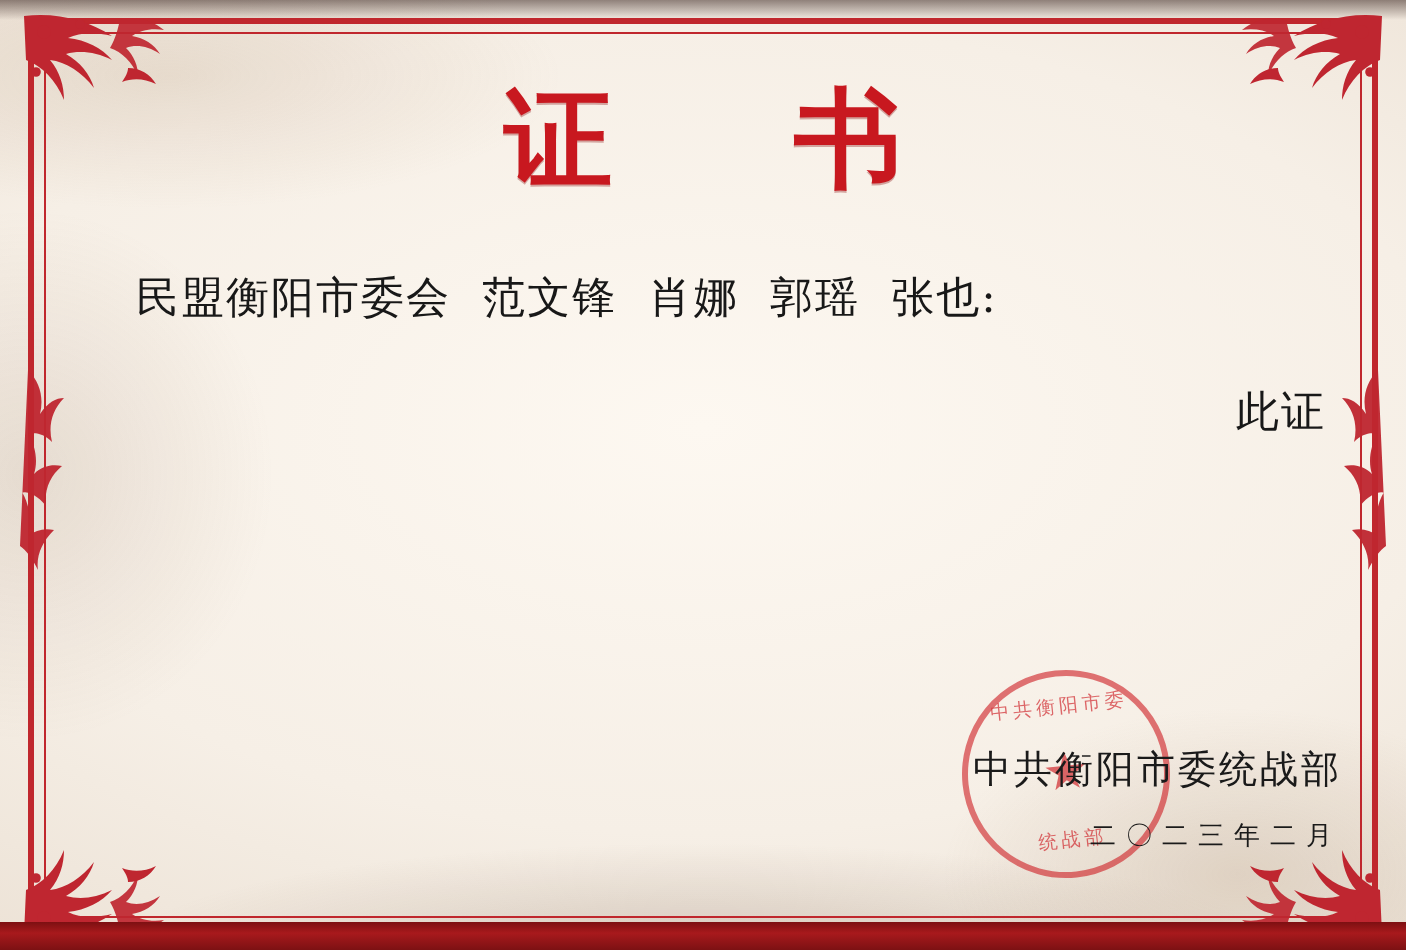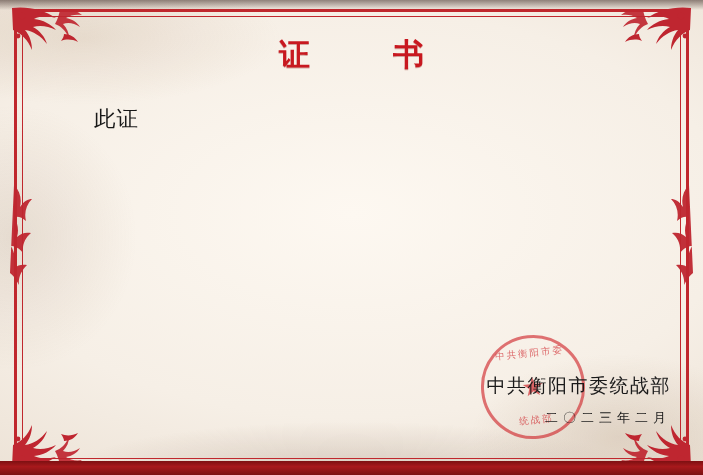--- a/index.html
+++ b/index.html
@@ -83,21 +83,21 @@
   .content {
     position: absolute;
     left: 40px;
     top: 22px;
     right: 40px;
     bottom: 24px;
   }
   .title {
     text-align: center;
     color: #c8181f;
-    font-size: 31px;
+    font-size: 54px;
     letter-spacing: 36px;
     text-indent: 36px;
     font-weight: 700;
     font-family: "DejaVu Serif", "Liberation Serif", serif;
     margin-top: 12px;
     text-shadow: 0 1px 0 rgba(140,20,20,0.35);
   }
 
   .body-text {
     margin-top: 20px;
@@ -113,20 +113,21 @@
   .para {
     text-indent: 44px;
     padding-left: 10px;
     padding-right: 4px;
     text-align: justify;
   }
   .closing {
     text-indent: 44px;
     padding-left: 10px;
     margin-top: 12px;
+    text-align: right;
   }
 
   
   .signature {
     position: absolute;
     right: 32px;
     bottom: 40px;
     width: 300px;
     text-align: right;
     color: #1a1a1a;
@@ -255,20 +256,21 @@
   </div>
   <div class="side-orn right">
     <svg viewBox="0 0 26 120" fill="currentColor">
       <path d="M6 10 C12 16 14 24 12 32 C16 26 20 24 24 24 C18 30 16 38 18 46 C14 42 10 41 6 42 C10 48 11 56 9 62 C13 58 18 57 23 58 C17 63 14 70 15 78 C11 73 7 71 3 71 C7 78 8 86 6 93 C10 90 14 89 19 90 C13 96 10 103 11 110 C8 104 5 100 2 98 Z"></path>
     </svg>
   </div>
 
   <div class="content">
     <div class="title">证 书</div>
     <div class="body-text">
+      <div class="salutation">民盟衡阳市委会  范文锋  肖娜  郭瑶  张也:</div>
       <div class="closing">此证</div>
     </div>
   </div>
 
   <div class="seal">
     <div class="seal-top">中共衡阳市委</div>
     <div class="seal-star">★</div>
     <div class="seal-bottom">统战部</div>
   </div>
 

